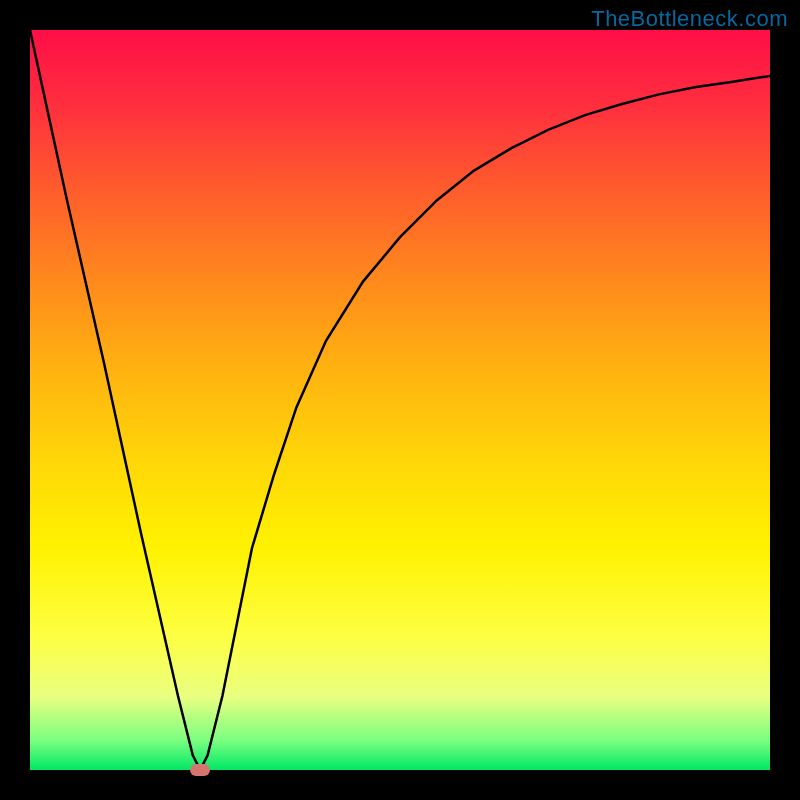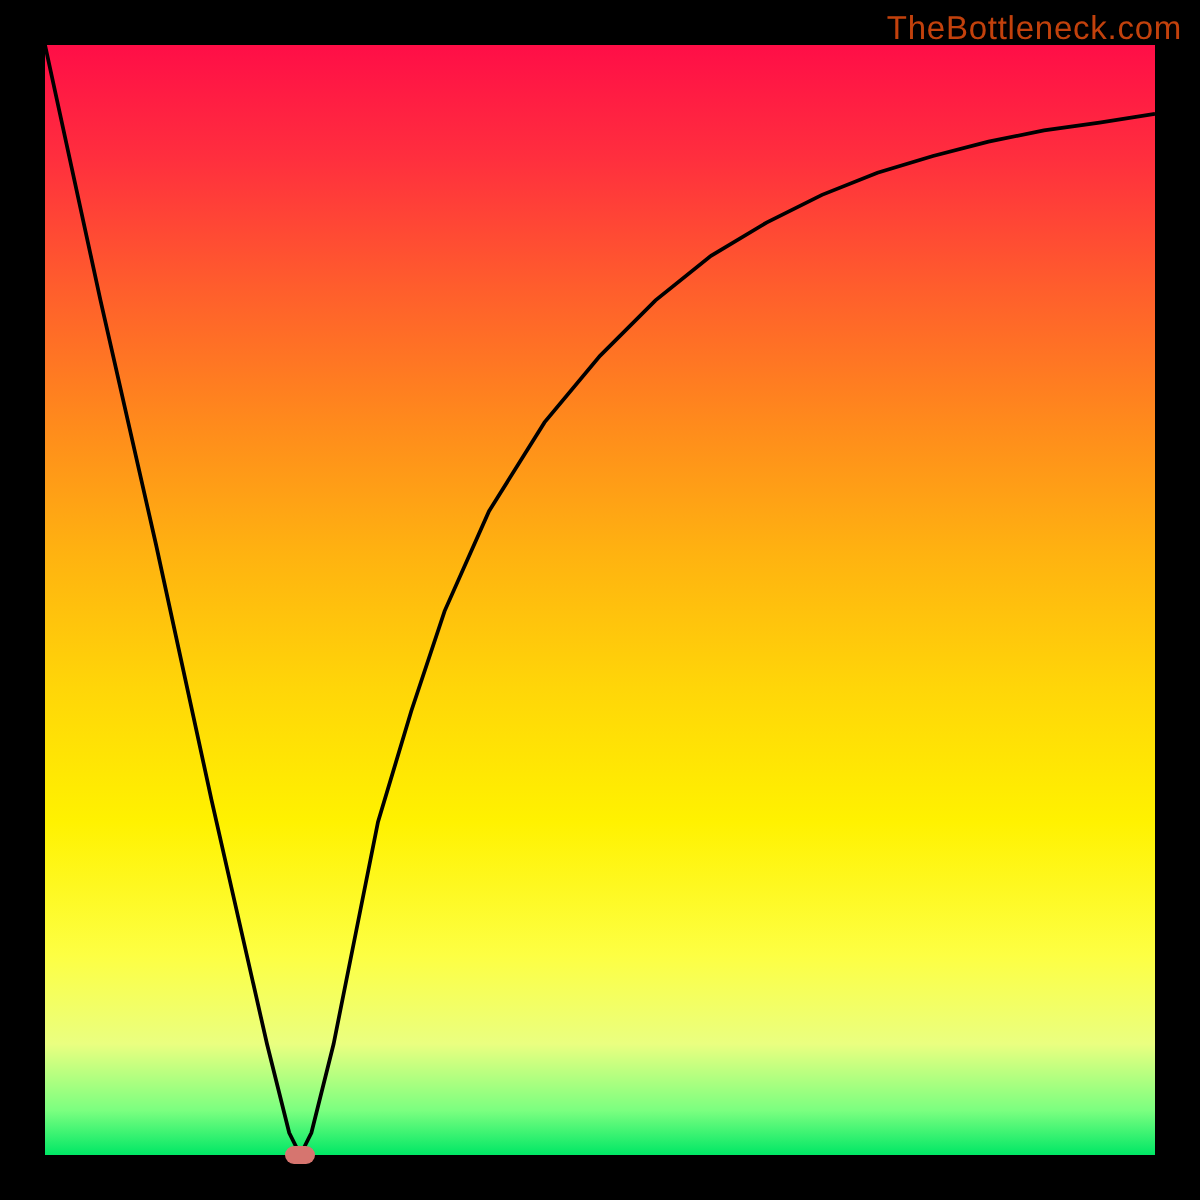--- a/index.html
+++ b/index.html
@@ -41,21 +41,21 @@
   }
   .plot-area svg {
     display: block;
     width: 740px;
     height: 740px;
   }
   .watermark {
     position: absolute;
     top: 6px;
     right: 12px;
-    color: #c2410c;
+    color: #0369a1;
     font-size: 22px;
     letter-spacing: 0.5px;
   }
   .marker {
     position: absolute;
     width: 20px;
     height: 12px;
     border-radius: 6px;
     background: #d6756f;
     transform: translate(-50%, -50%);

